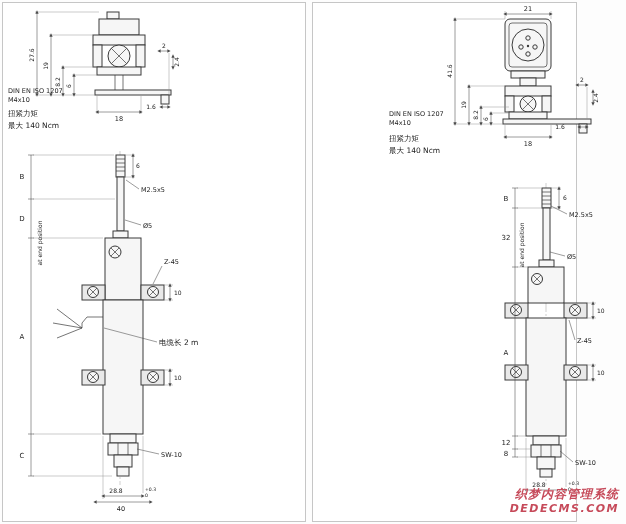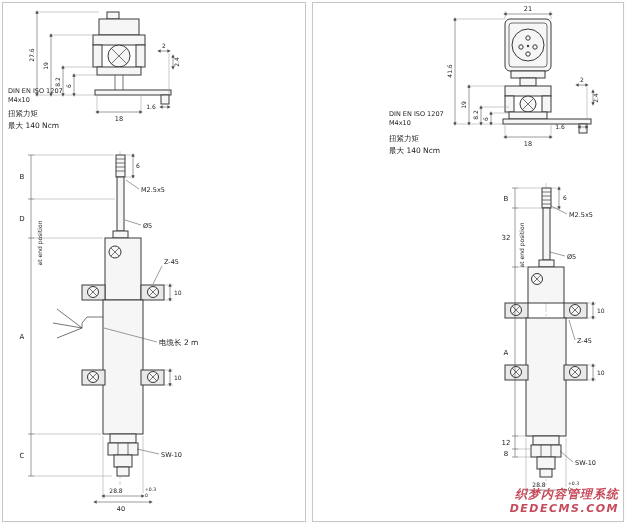--- a/index.html
+++ b/index.html
@@ -1,21 +1,21 @@
 <!DOCTYPE html>
 <html><head>
 <meta charset="utf-8">
 <style>
   * { margin:0; padding:0; box-sizing:border-box; }
   html,body { width:626px; height:524px; background:#fdfdfd; overflow:hidden;
     font-family:"DejaVu Sans","Liberation Sans",sans-serif; }
   .canvas { position:absolute; inset:0; }
   .panel { position:absolute; top:2px; height:520px; background:#ffffff; border:1px solid #c6c6c6; }
   .panel.left  { left:2px;   width:304px; }
-  .panel.right { left:312px; width:312px; }
+  .panel.right { left:312px; width:265px; }
   svg { display:block; }
   svg text { fill:#1b1b1b; }
   .part  { fill:#f6f6f6; stroke:#3a3a3a; stroke-width:1; }
   .partd { fill:#e9e9e9; stroke:#3a3a3a; stroke-width:1; }
   .thin  { stroke:#3a3a3a; stroke-width:0.7; fill:none; }
   .dim   { stroke:#4a4a4a; stroke-width:0.55; fill:none; }
   .ext   { stroke:#8a8a8a; stroke-width:0.45; fill:none; }
   .cl    { stroke:#9f9f9f; stroke-width:0.5; fill:none; stroke-dasharray:9 2 2 2; }
   .t45 { font-size:4.6px; }
   .t6  { font-size:6px; }

